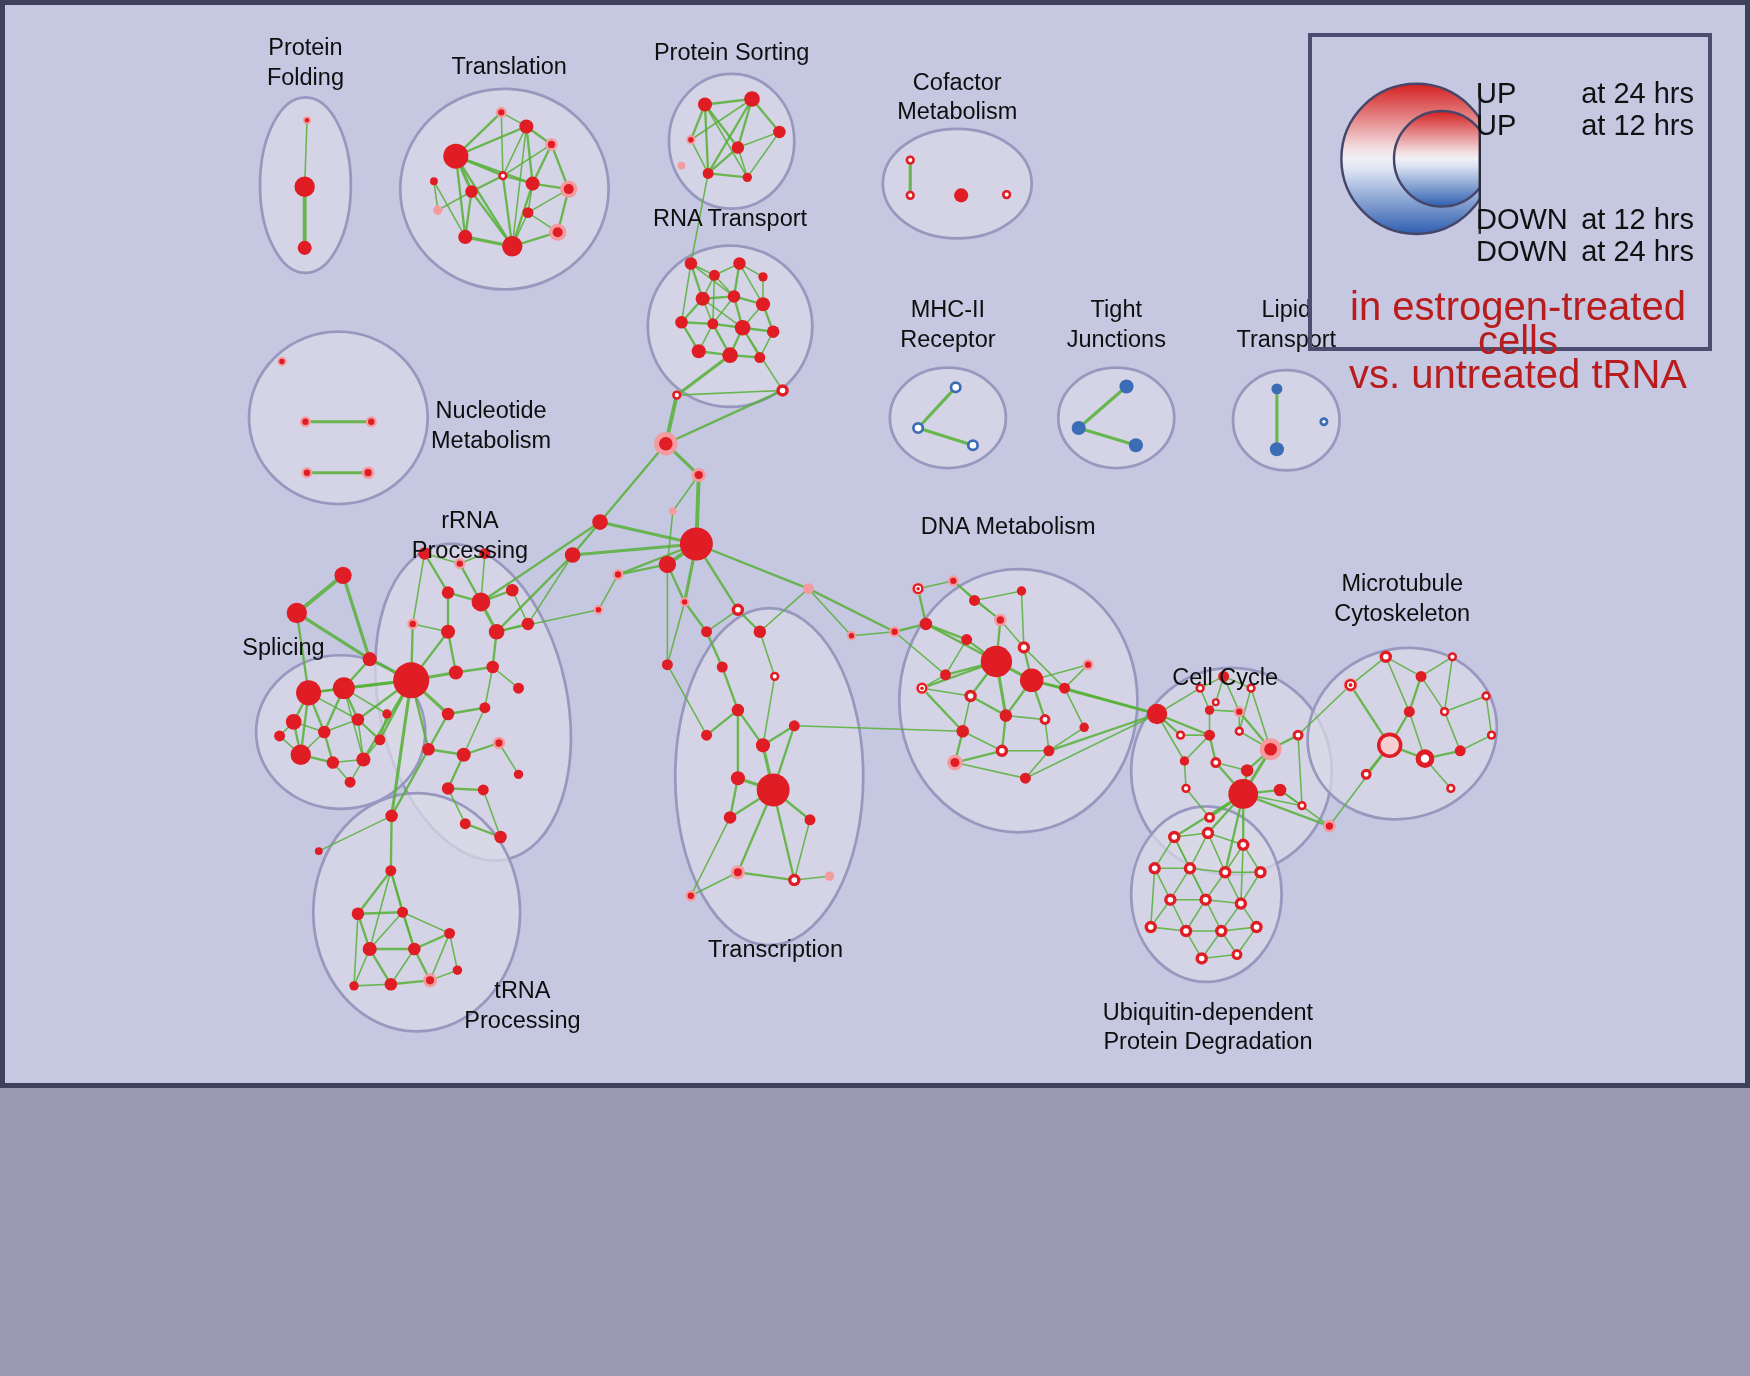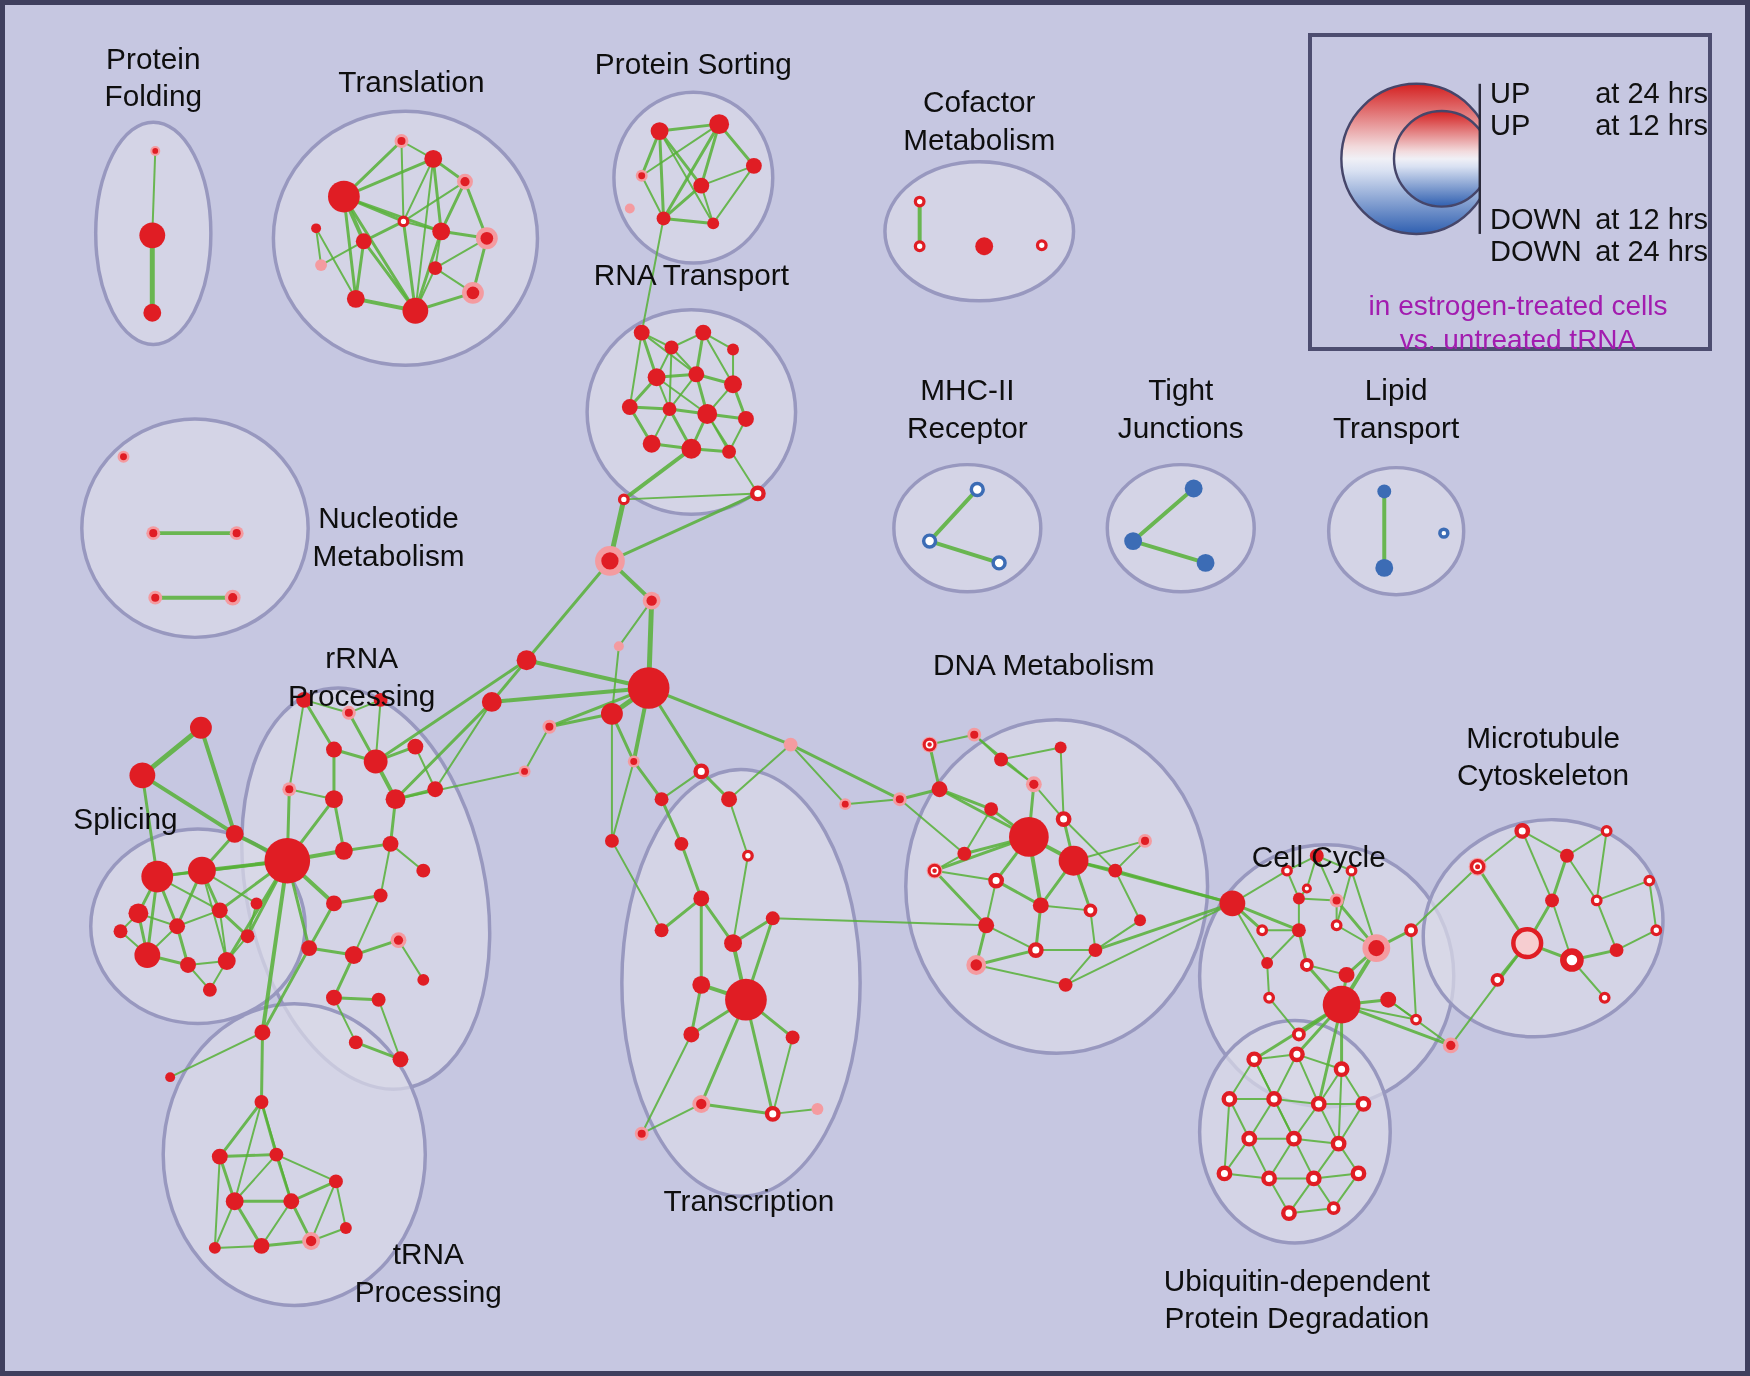--- a/index.html
+++ b/index.html
@@ -1,28 +1,28 @@
 <!DOCTYPE html>
 <html><head>
 <meta charset="utf-8">
 <style>
   html,body{margin:0;padding:0;background:#9a9ab5;}
-  .stage{position:relative;width:1750px;height:1376px;background:#c6c7e1;
+  .stage{position:relative;width:1750px;height:1088px;background:#c6c7e1;
          border:5px solid #3f3f5e;box-sizing:border-box;overflow:hidden;
          font-family:"Liberation Sans",sans-serif;}
   .net{position:absolute;left:0;top:0;width:100%;height:100%;}
   .clabel{font-family:"Liberation Sans",sans-serif;font-size:30px;fill:#0e0e0e;}
   .legend{position:absolute;left:1303px;top:28px;width:404px;height:318px;
           border:4px solid #4d4d70;box-sizing:border-box;}
   .legend-glyph{position:absolute;left:0;top:0;width:100%;height:100%;}
-  .legend-row{position:absolute;left:178px;width:218px;display:flex;
+  .legend-row{position:absolute;left:164px;width:218px;display:flex;
               justify-content:space-between;font-size:29px;color:#111;white-space:nowrap;}
   .row1{top:40px}.row2{top:72px}.row3{top:166px}.row4{top:198px}
   .legend-footer{position:absolute;left:16px;right:0;top:252px;text-align:center;
-                 font-size:28px;line-height:34px;color:#a21caf;}
+                 font-size:40px;line-height:34px;color:#b91c1c;}
 </style>
 </head>
 <body>
 
 <div class="stage">
 
   <svg class="net" viewBox="0 0 1750 1376">
       <ellipse cx="148" cy="230" rx="58" ry="112" fill="#dadae8" fill-opacity="0.72" stroke="#9898bf" stroke-width="3.5"></ellipse>
       <ellipse cx="402" cy="235" rx="133" ry="128" fill="#dadae8" fill-opacity="0.72" stroke="#9898bf" stroke-width="3.5"></ellipse>
       <ellipse cx="692" cy="174" rx="80" ry="86" fill="#dadae8" fill-opacity="0.72" stroke="#9898bf" stroke-width="3.5"></ellipse>

